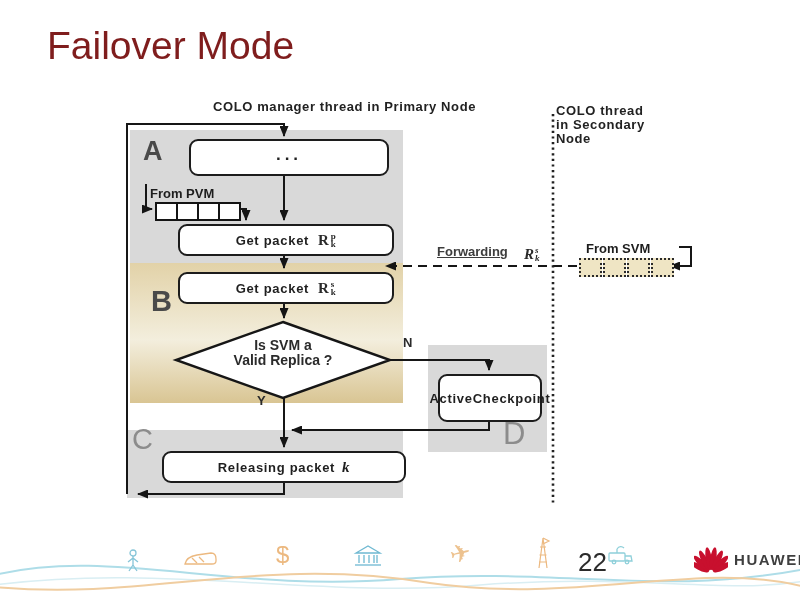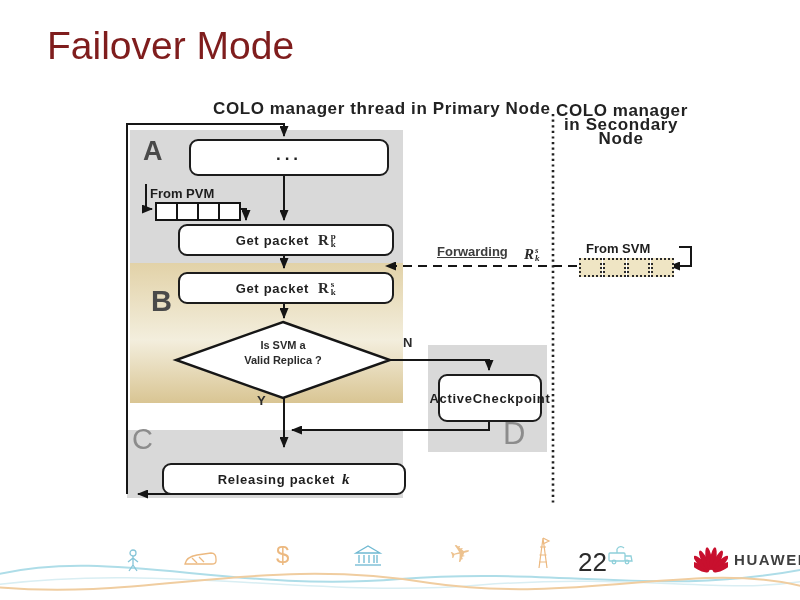--- a/index.html
+++ b/index.html
@@ -12,33 +12,33 @@
   
   .region{position:absolute;z-index:1;}
   .connectors{position:absolute;left:0;top:0;width:800px;height:600px;z-index:2;pointer-events:none;}
   .lbl,.node,.queue{position:absolute;z-index:3;}
 
   .region-gray{background:#d9d9d9;}
   .region-tan{background:linear-gradient(180deg,#e2d2a8 0%,#f3eedd 55%,#d9c593 100%);}
   .region-letter{position:absolute;z-index:3;font-weight:bold;color:#4a4a4a;line-height:1;}
   .region-letter.light{color:#8c8c8c;font-weight:400;}
 
-  .hdr{font-size:17px;font-weight:bold;letter-spacing:0.6px;color:#222;text-align:center;white-space:nowrap;}
+  .hdr{font-size:13px;font-weight:bold;letter-spacing:0.6px;color:#222;white-space:nowrap;}
 
   .node{background:#fff;border:2px solid #1c1c1c;border-radius:9px;display:flex;align-items:center;
         justify-content:center;font-size:13px;font-weight:bold;letter-spacing:0.7px;color:#1f1f1f;}
   .node .gap{margin-left:9px;}
   .dots{font-size:17px;letter-spacing:4px;padding-bottom:6px;}
 
   .msym{display:inline-flex;align-items:center;font-family:"Liberation Serif",serif;font-weight:bold;color:#2a2a2a;}
   .msym .base{font-size:15px;line-height:14px;}
   .msym .ss{display:inline-flex;flex-direction:column;margin-left:1px;font-size:9px;line-height:8px;align-items:flex-start;}
   .msym.it .base,.msym.it .ss{font-style:italic;}
 
-  .diamond-text{position:absolute;z-index:3;text-align:center;font-size:11px;font-weight:bold;color:#2b2b2b;line-height:15px;}
+  .diamond-text{position:absolute;z-index:3;text-align:center;font-size:14px;font-weight:bold;color:#2b2b2b;line-height:15px;}
 
   .queue{display:flex;}
   .queue .cell{width:19px;height:15px;background:#fff;border:2px solid #141414;margin-left:-2px;}
   .queue.dotted .cell{width:19px;height:15px;background:#efe5c4;border:2px dotted #2a2a2a;margin-left:1px;}
 
   .small-lbl{font-size:13px;font-weight:bold;color:#1d1d1d;white-space:nowrap;}
   .branch{font-size:13px;font-weight:bold;color:#2a2a2a;}
 
   
   .footer{position:absolute;left:0;bottom:0;width:800px;height:65px;z-index:1;}
@@ -84,21 +84,21 @@
       <path d="M284,398 L284,447" marker-end="url(#ah)"></path>
       <path d="M577,266 L386,266" stroke-dasharray="9 6" marker-end="url(#ah)"></path>
       <path d="M679,247 L691,247 L691,266 L670,266" marker-end="url(#ah)"></path>
     </g>
     <path d="M553,114 L553,506" stroke="#222" stroke-width="2.6" stroke-dasharray="2.2 3.4" fill="none"></path>
     <polygon points="283,322 390,360 283,398 176,360" fill="#ffffff" stroke="#161616" stroke-width="2.4"></polygon>
   </svg>
 
   <div class="lbl hdr" style="left:213px;top:99px;width:310px;">COLO manager thread in Primary Node</div>
   <div class="lbl hdr" style="left:556px;top:104px;width:130px;line-height:14px;">
-    <div>COLO manager</div>
+    <div>COLO thread</div>
     <div>in Secondary</div>
     <div>Node</div>
   </div>
 
   <div class="node" style="left:189px;top:139px;width:196px;height:33px;">
     <span class="dots">...</span>
   </div>
 
   <span class="lbl small-lbl" style="left:150px;top:186px;">From PVM</span>
   <div class="queue" style="left:157px;top:202px;">
@@ -152,21 +152,21 @@
     <div>Valid Replica ?</div>
   </div>
   <span class="lbl branch" style="left:403px;top:335px;">N</span>
   <span class="lbl branch" style="left:257px;top:393px;">Y</span>
 
   <div class="node" style="left:438px;top:374px;width:100px;height:44px;flex-direction:row;line-height:15px;">
     <div>Active</div>
     <div>Checkpoint</div>
   </div>
 
-  <div class="node" style="left:162px;top:451px;width:240px;height:28px;margin-top:12px;">
+  <div class="node" style="left:162px;top:451px;width:240px;height:28px;">
     <span>Releasing packet</span>
     <span style="margin-left:7px;font-family:'Liberation Serif',serif;font-style:italic;font-weight:bold;font-size:15px;">k</span>
   </div>
 
   <div class="footer">
     <svg class="waves" viewBox="0 0 800 65">
       <path d="M-5,40 C110,12 230,58 400,44 C560,32 660,62 805,34" stroke="#aedde8" stroke-width="2" fill="none"></path>
       <path d="M-5,50 C160,28 320,64 480,50 C640,38 720,60 805,46" stroke="#d9eef3" stroke-width="1.5" fill="none"></path>
       <path d="M-5,52 C150,66 260,20 430,48 C580,70 700,24 805,52" stroke="#f0cda0" stroke-width="2" fill="none"></path>
 

